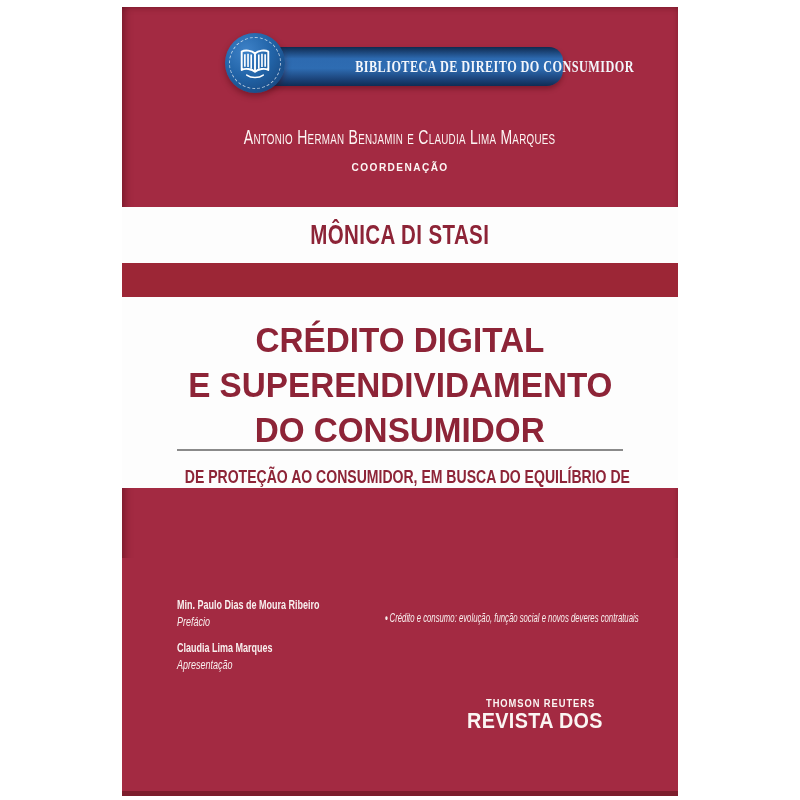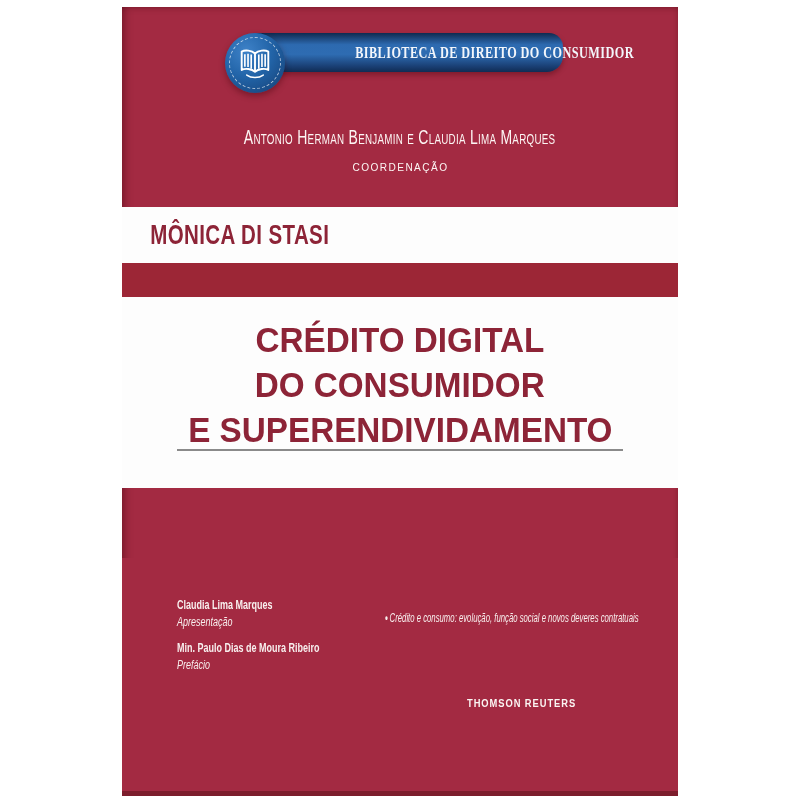--- a/index.html
+++ b/index.html
@@ -4,47 +4,47 @@
 <style>
   html,body{margin:0;padding:0;background:#ffffff;width:800px;height:800px;overflow:hidden;
     font-family:"Liberation Sans", sans-serif;}
   .stage{position:relative;width:800px;height:800px;background:#ffffff;}
 
   .cover{position:absolute;left:122px;top:7px;width:556px;height:789px;background:#a32a42;
     box-shadow:inset 7px 0 9px -5px rgba(60,0,10,.45), inset 0 5px 7px -5px rgba(60,0,10,.35),
                inset -3px 0 5px -3px rgba(60,0,10,.25);}
 
   
-  .ribbon{position:absolute;left:133px;top:26px;width:308px;height:39px;
+  .ribbon{position:absolute;left:133px;top:40px;width:308px;height:39px;
     background:linear-gradient(180deg,#0f2a50 0%,#2d6ab0 30%,#2e6cb2 55%,#1a4075 85%,#102c54 100%);
     border-radius:4px 14px 16px 10px;box-shadow:0 3px 5px rgba(60,0,10,.35);}
   .ribbon-label{display:block;padding-left:46px;height:39px;line-height:39px;text-align:center;
     color:#f3f6fb;font-family:"Liberation Serif", serif;font-weight:bold;white-space:nowrap;}
   .ribbon-label>span{display:inline-block;font-size:17px;letter-spacing:.6px;
     transform:scaleX(.72);transform-origin:center;}
   .badge-circle{position:absolute;left:103px;top:26px;width:60px;height:60px;border-radius:50%;
     background:radial-gradient(circle at 35% 30%, #3e82c8 0%, #2264a8 45%, #133c70 100%);
     box-shadow:0 3px 6px rgba(60,0,10,.4);}
   .badge-ring{position:absolute;left:4px;top:4px;right:4px;bottom:4px;border-radius:50%;
     border:1px dashed rgba(255,255,255,.65);}
   .badge-circle svg{position:absolute;left:11px;top:10px;}
 
   
   .coordinators{position:absolute;left:0;top:119px;width:100%;text-align:center;color:#fdf6f4;
     font-weight:normal;font-variant:small-caps;white-space:nowrap;}
   .coordinators>span{display:inline-block;font-size:20px;letter-spacing:.4px;
     transform:scaleX(.70);transform-origin:center;}
   .coord-role{position:absolute;left:0;top:150px;width:100%;text-align:center;color:#fdf6f4;
-    font-weight:normal;white-space:nowrap;}
+    font-weight:bold;white-space:nowrap;}
   .coord-role>span{display:inline-block;font-size:11.5px;letter-spacing:1.6px;
     transform:scaleX(.88);transform-origin:center;}
 
   
   .band-white{position:absolute;left:0;top:200px;width:100%;height:56px;background:#fdfdfd;}
-  .band-white .author{display:block;width:100%;height:68px;line-height:56px;
+  .band-white .author{display:block;width:100%;height:68px;line-height:56px;text-align:center;
     color:#8d2437;font-weight:bold;white-space:nowrap;text-decoration:underline;}
   .band-white .author>span{display:inline-block;font-size:27px;letter-spacing:.5px;
     transform:scaleX(.76);transform-origin:center;}
   .band-red{position:absolute;left:0;top:256px;width:100%;height:34px;background:#9c2636;}
 
   
   .main-white{position:absolute;left:0;top:290px;width:100%;height:191px;background:#fdfdfd;}
   .title{position:absolute;left:0;top:24px;width:100%;text-align:center;color:#8d2437;
     font-weight:bold;}
   .title .tline{display:block;line-height:38px;white-space:nowrap;}
@@ -115,50 +115,54 @@
     <div class="band-white">
       <span class="author">
         <span>MÔNICA DI STASI</span>
       </span>
     </div>
     <div class="band-red"></div>
 
     <div class="main-white">
       <div class="title">
         <span class="tline"><span>CRÉDITO DIGITAL</span></span>
+        <span class="tline"><span>E SUPERENDIVIDAMENTO</span></span>
         <span class="tline"><span>DO CONSUMIDOR</span></span>
-        <span class="tline"><span>E SUPERENDIVIDAMENTO</span></span>
       </div>
       <div class="divider"></div>
       <div class="subtitle">
+        <span class="sline"><span>DE PROTEÇÃO AO CONSUMIDOR, EM BUSCA DO EQUILÍBRIO DE</span></span>
       </div>
     </div>
 
     <div class="bottom-red">
 
       <div class="credits">
         <div class="credit-item">
+          <span class="credit-name"><span>Min. Paulo Dias de Moura Ribeiro</span></span>
+          <span class="credit-role"><span>Prefácio</span></span>
+        </div>
+        <div class="credit-item">
           <span class="credit-name"><span>Claudia Lima Marques</span></span>
           <span class="credit-role"><span>Apresentação</span></span>
-        </div>
-        <div class="credit-item">
-          <span class="credit-name"><span>Min. Paulo Dias de Moura Ribeiro</span></span>
-          <span class="credit-role"><span>Prefácio</span></span>
         </div>
       </div>
 
       <ul class="topics">
         <li class="topic-item">
           <span><span class="dot">•</span><span>Crédito e consumo: evolução, função social e novos deveres contratuais</span></span>
         </li>
       </ul>
 
       <div class="publisher">
         <span class="pub-group">
           <span>THOMSON REUTERS</span>
         </span>
+        <span class="pub-name">
+          <span>REVISTA DOS</span>
+        </span>
       </div>
 
       <div class="bottom-strip"></div>
     </div>
 
   </div>
 </div>
 
 </body></html>

